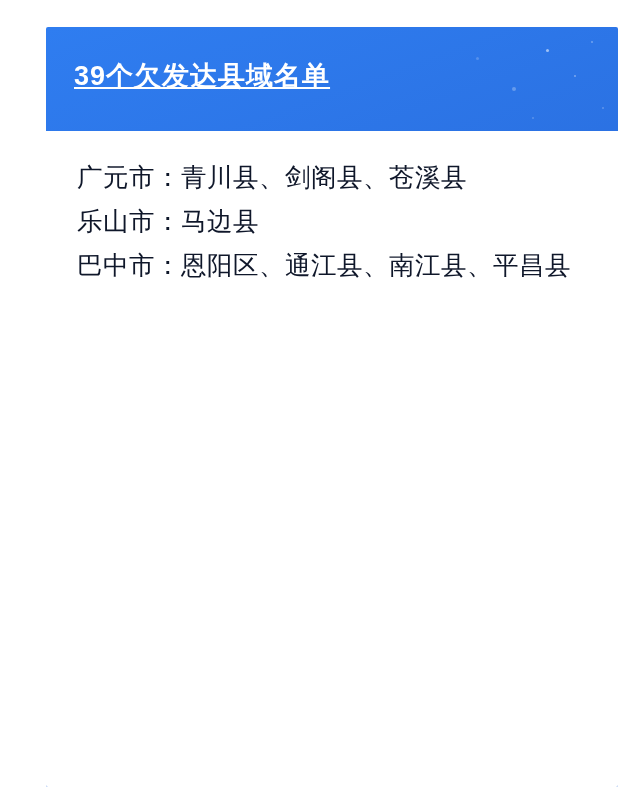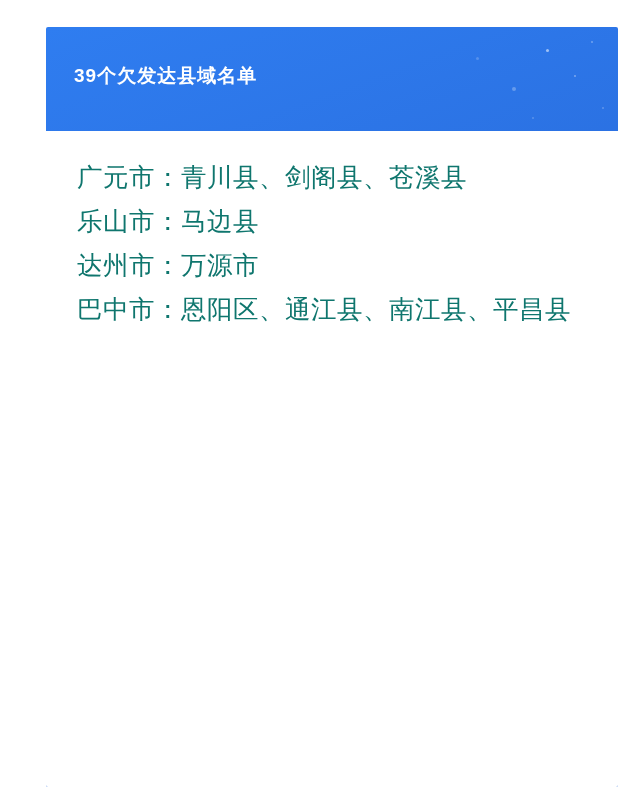--- a/index.html
+++ b/index.html
@@ -35,26 +35,27 @@
   .s4 { width: 2px; height: 2px; left: 545px; top: 14px; opacity: .6; }
   .s5 { width: 3px; height: 3px; left: 430px; top: 30px; opacity: .35; }
   .s6 { width: 2px; height: 2px; left: 556px; top: 80px; opacity: .45; }
   .s7 { width: 2px; height: 2px; left: 486px; top: 90px; opacity: .4; }
   .s8 { width: 3px; height: 3px; left: 20px; top: 720px; opacity: .3; }
 
   .poster-title {
     position: absolute;
     left: 28px;
     top: 32px;
-    font-size: 19px;
+    font-size: 27px;
     font-weight: bold;
     color: #ffffff;
     letter-spacing: 1px;
     line-height: 34px;
     white-space: nowrap;
+    text-decoration: underline;
   }
 
   .card {
     position: absolute;
     left: 0px;
     top: 104px;
     width: 572px;
     height: 656px;
     background: #ffffff;
   }
@@ -62,21 +63,21 @@
   .content {
     position: absolute;
     left: 31px;
     top: 24px;
     width: 510px;
   }
 
   .row {
     font-size: 25.5px;
     line-height: 44px;
-    color: #0f766e;
+    color: #0f172a;
     letter-spacing: 0.5px;
     text-align: justify;
     font-family: "DejaVu Sans", "Liberation Sans", sans-serif;
   }
 </style>
 </head>
 <body>
 
 <div class="poster">
 
@@ -88,18 +89,17 @@
   <span class="sparkle s6"></span>
   <span class="sparkle s7"></span>
   <span class="sparkle s8"></span>
 
   <div class="poster-title">39个欠发达县域名单</div>
 
   <div class="card">
     <div class="content">
       <div class="row">广元市：青川县、剑阁县、苍溪县</div>
       <div class="row">乐山市：马边县</div>
-      <div class="row">达州市：万源市</div>
       <div class="row">巴中市：恩阳区、通江县、南江县、平昌县</div>
     </div>
   </div>
 
 </div>
 
 </body></html>

